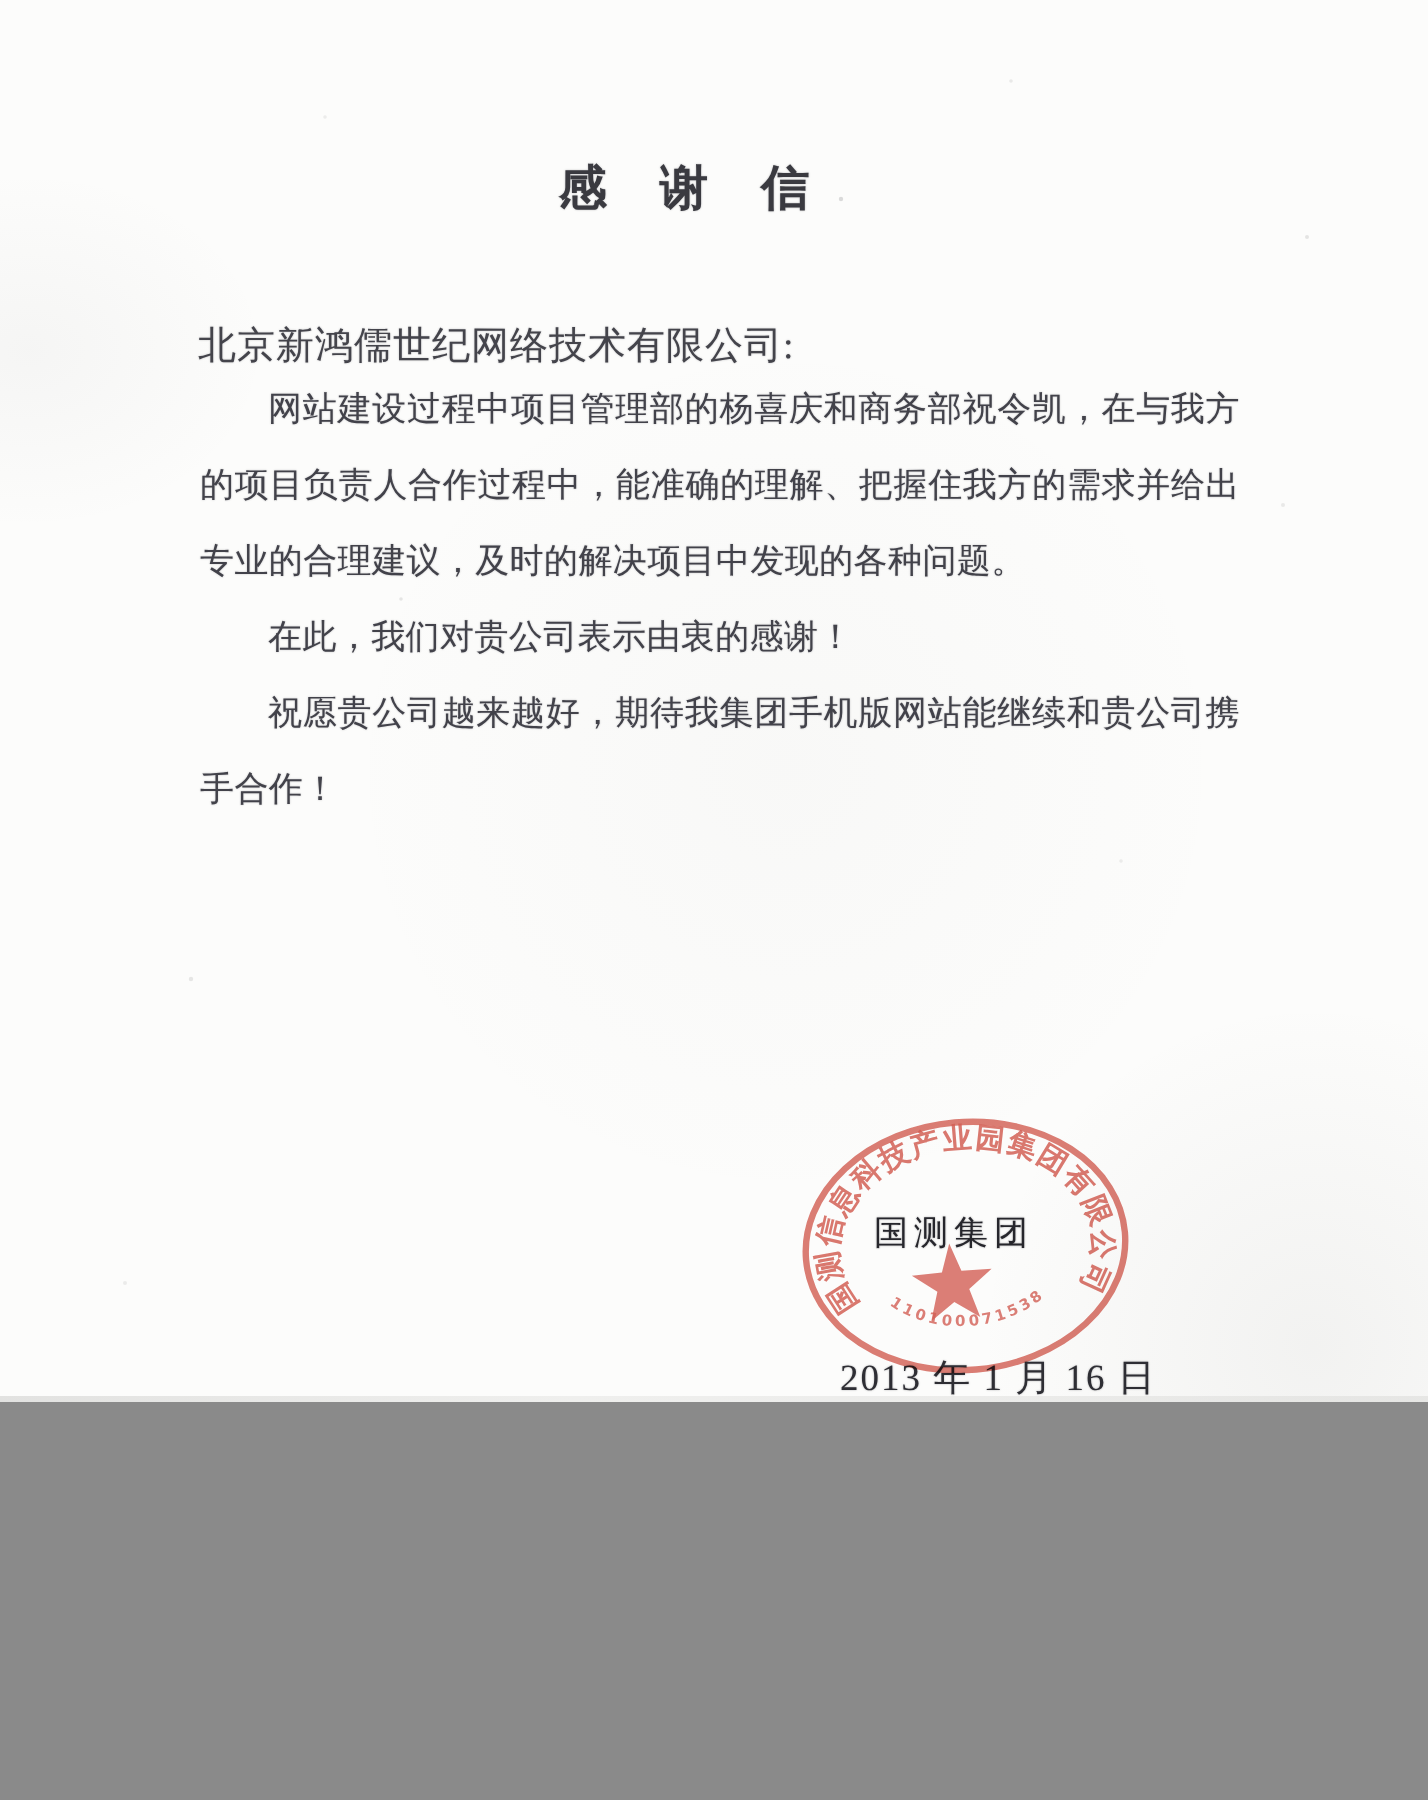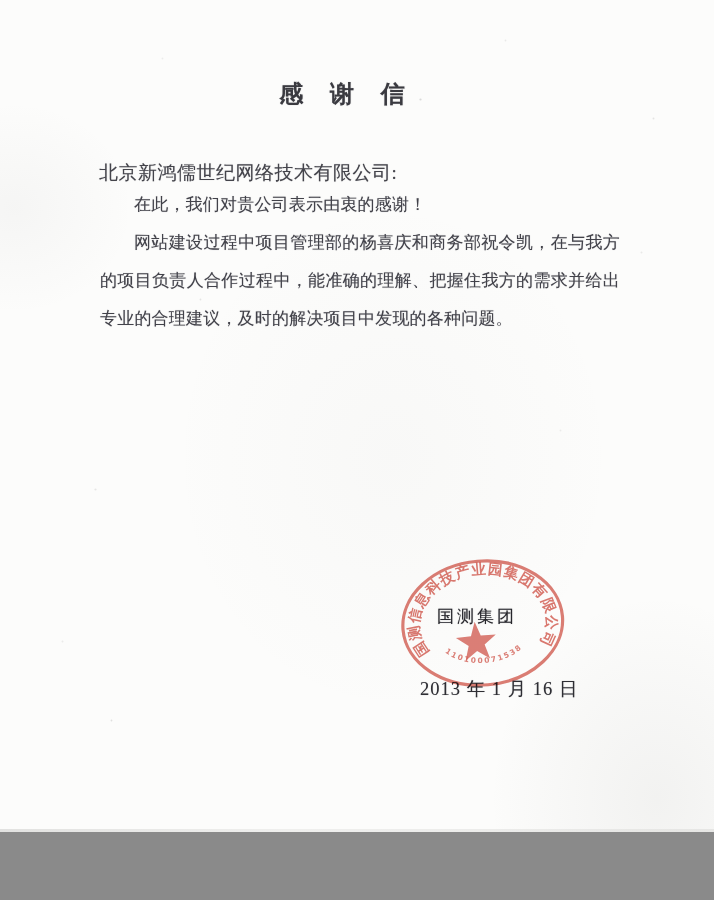--- a/index.html
+++ b/index.html
@@ -1,19 +1,19 @@
 <!DOCTYPE html>
 <html><head>
 <meta charset="utf-8">
 <style>
   html, body { margin: 0; padding: 0; background: #8a8a8a; }
   .page {
     position: relative;
     width: 714px;
-    height: 832px;
+    height: 701px;
     margin: 0 auto;
     background:
       radial-gradient(ellipse at 92% 96%, rgba(110,110,105,0.07), transparent 18%),
       radial-gradient(ellipse at 2% 25%, rgba(120,120,120,0.05), transparent 12%),
       radial-gradient(ellipse at 55% 55%, rgba(130,130,125,0.03), transparent 40%),
       #fcfcfb;
     overflow: hidden;
     font-family: "Liberation Serif", "DejaVu Serif", serif;
     color: #3f3f46;
   }
@@ -130,22 +130,23 @@
 </head>
 <body>
 
 <div class="page">
 
   <h1 class="title">感 谢 信</h1>
 
   <div class="salutation">北京新鸿儒世纪网络技术有限公司:</div>
 
   <div class="body-block">
+    <p>网站建设过程中项目管理部的杨喜庆和商务部祝令凯，在与我方的项目负责人合作过程中，能准确的理解、把握住我方的需求并给出专业的合理建议，及时的解决项目中发现的各种问题。</p>
     <p>在此，我们对贵公司表示由衷的感谢！</p>
-    <p>网站建设过程中项目管理部的杨喜庆和商务部祝令凯，在与我方的项目负责人合作过程中，能准确的理解、把握住我方的需求并给出专业的合理建议，及时的解决项目中发现的各种问题。</p>
+    <p>祝愿贵公司越来越好，期待我集团手机版网站能继续和贵公司携手合作！</p>
   </div>
 
   <div class="closing-company">国测集团</div>
 
   <div class="date-line">2013 年 1 月 16 日</div>
 
   <svg class="seal" viewBox="0 0 172 140" xmlns="http://www.w3.org/2000/svg" xmlns:xlink="http://www.w3.org/1999/xlink">
     <ellipse cx="86" cy="67" rx="80" ry="62" fill="none" stroke-width="3.2" stroke-opacity="0.82" stroke="#d04a3e"></ellipse>
     <path id="sealArc" d="M 30.6 91.5 A 64 49 0 1 1 141.4 91.5" fill="none"></path>
     <path id="serialArc" d="M 44.2 91.6 A 53 40 0 0 0 127.8 91.6" fill="none"></path>

